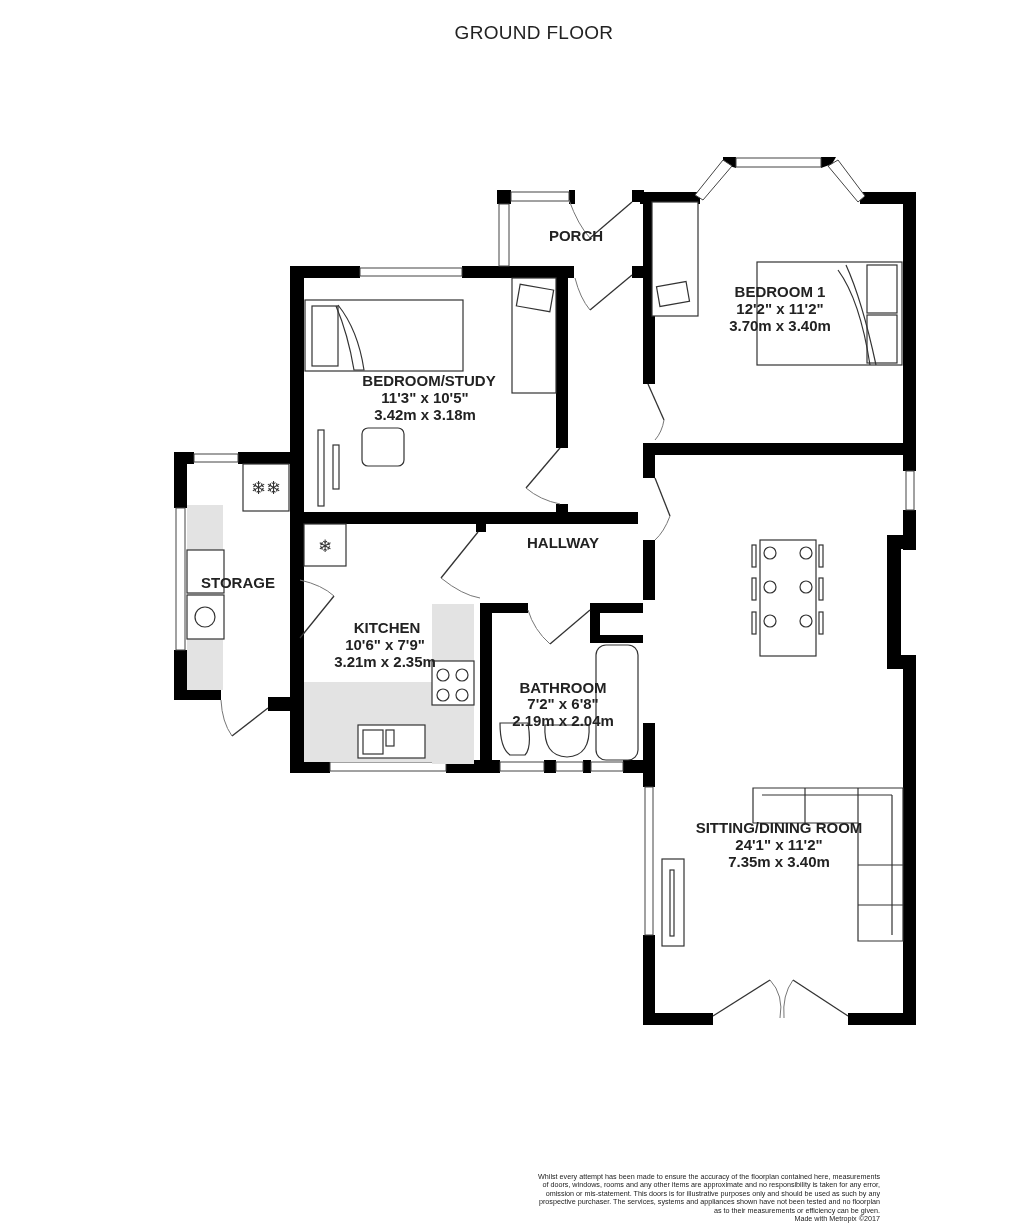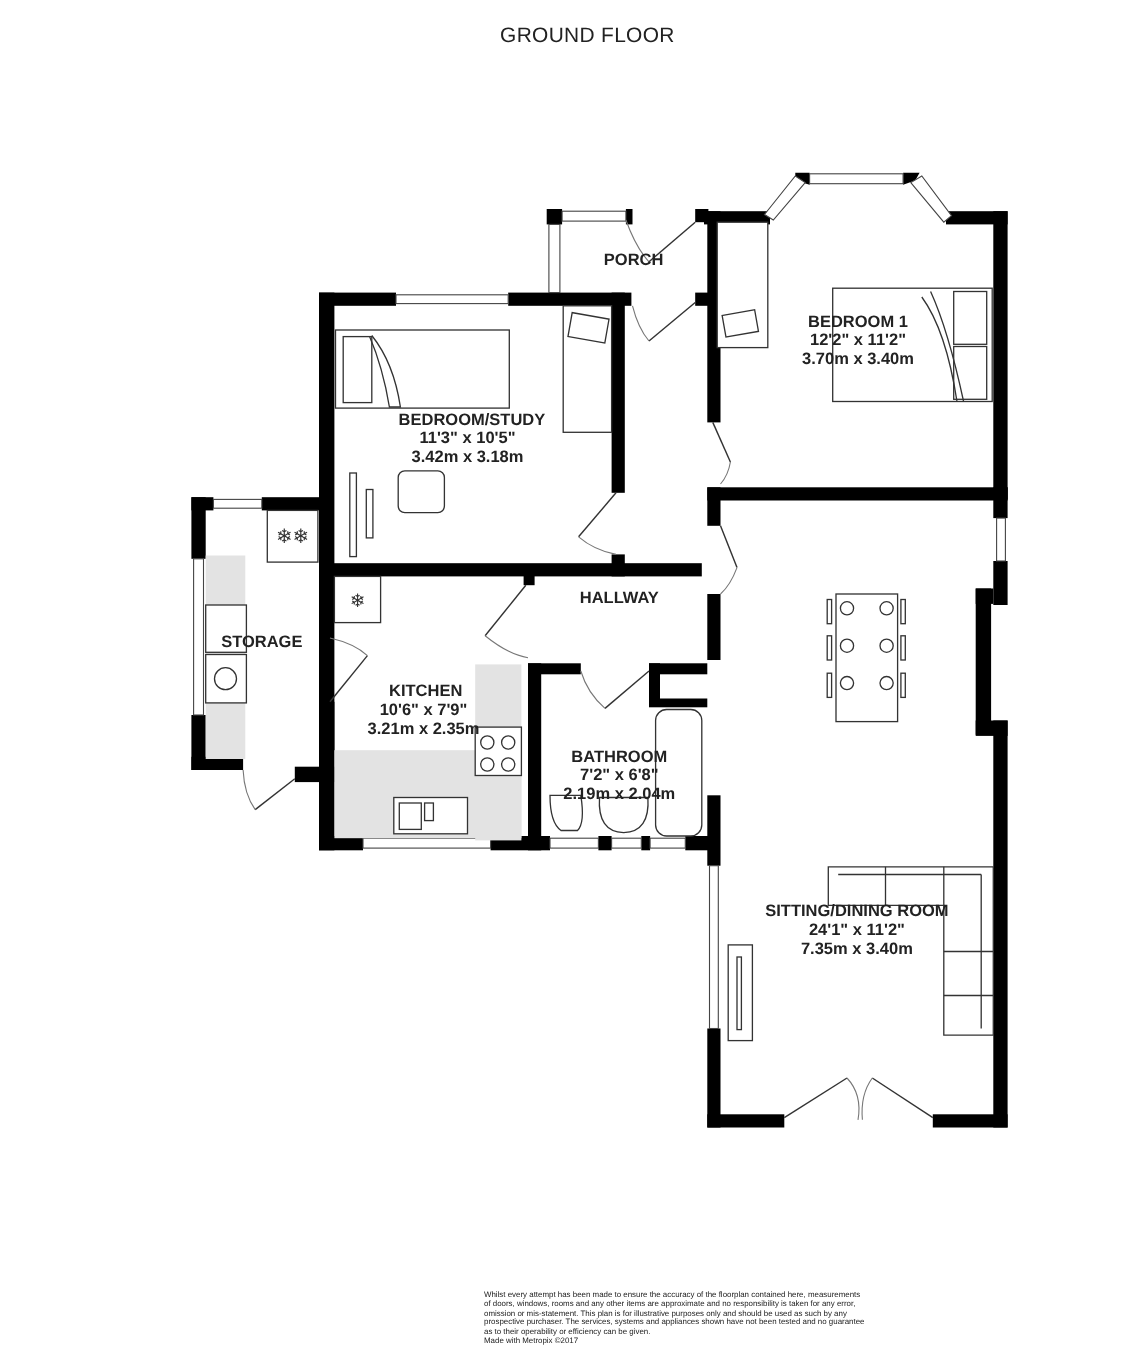--- a/index.html
+++ b/index.html
@@ -7,21 +7,21 @@
   .title { position:absolute; left:0; top:22px; width:1068px; text-align:center; font-size:19px; color:#222; letter-spacing:0.3px; }
   svg.plan { position:absolute; left:0; top:0; }
   .wall { fill:#000; }
   .win { fill:#fff; stroke:#444; stroke-width:1; }
   .fx { fill:none; stroke:#333; stroke-width:1.2; }
   .fxw { fill:#fff; stroke:#333; stroke-width:1.2; }
   .grey { fill:#e3e3e3; }
   .door { fill:none; stroke:#333; stroke-width:1.3; }
   .arc { fill:none; stroke:#777; stroke-width:1; }
   .lbl { font-family:"Liberation Sans", sans-serif; font-weight:bold; font-size:15px; fill:#222; text-anchor:middle; }
-  .disclaimer { position:absolute; left:440px; top:1173px; width:440px; text-align:left; font-size:7.2px; line-height:8.4px; color:#222; }
+  .disclaimer { position:absolute; left:440px; top:1173px; width:440px; text-align:right; font-size:7.2px; line-height:8.4px; color:#222; }
 </style>
 </head>
 <body>
 
 <div class="title">GROUND FLOOR</div>
 
 <svg class="plan" width="1024" height="1231" viewBox="0 0 1024 1231" xmlns="http://www.w3.org/2000/svg">
 
   <g>
 
@@ -226,17 +226,17 @@
 
     <text class="lbl" x="779" y="833">SITTING/DINING ROOM</text>
     <text class="lbl" x="779" y="850">24'1"  x 11'2"</text>
     <text class="lbl" x="779" y="867">7.35m  x 3.40m</text>
   </g>
 </svg>
 
 <div class="disclaimer">
   <div>Whilst every attempt has been made to ensure the accuracy of the floorplan contained here, measurements</div>
   <div>of doors, windows, rooms and any other items are approximate and no responsibility is taken for any error,</div>
-  <div>omission or mis-statement. This plan is for illustrative purposes only and should be used as such by any</div>
-  <div>prospective purchaser. The services, systems and appliances shown have not been tested and no guarantee</div>
-  <div>as to their operability or efficiency can be given.</div>
+  <div>omission or mis-statement. This doors is for illustrative purposes only and should be used as such by any</div>
+  <div>prospective purchaser. The services, systems and appliances shown have not been tested and no floorplan</div>
+  <div>as to their measurements or efficiency can be given.</div>
   <div>Made with Metropix ©2017</div>
 </div>
 
 </body></html>

